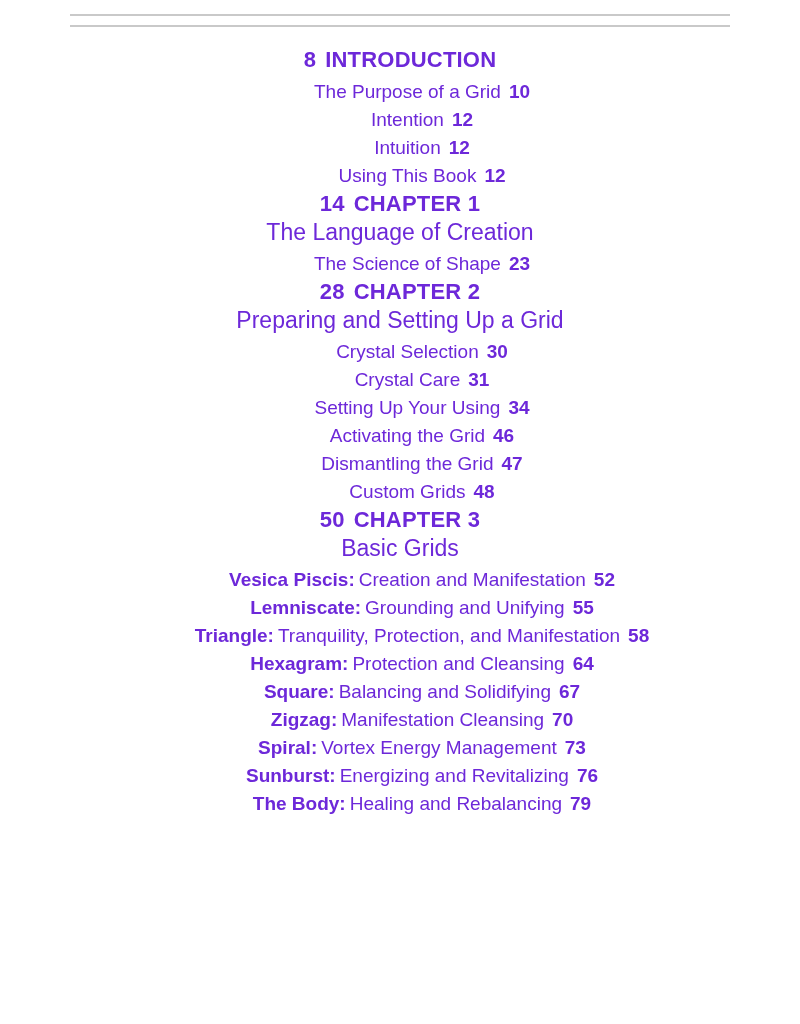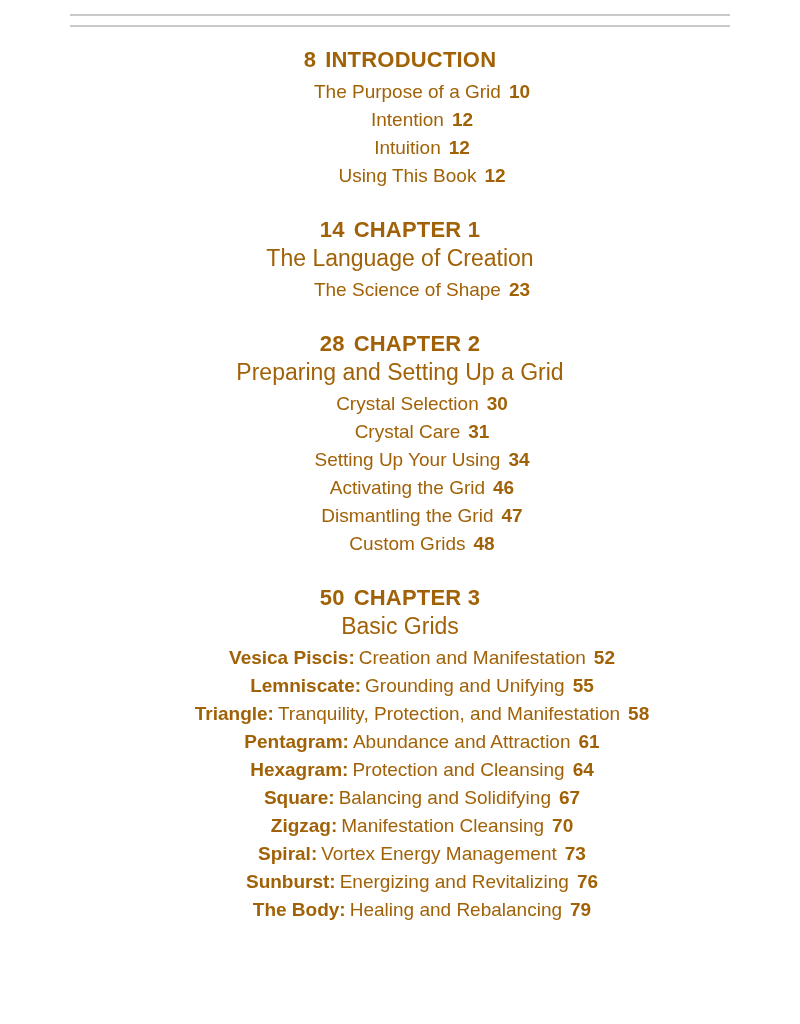--- a/index.html
+++ b/index.html
@@ -9,36 +9,35 @@
   }
   .page {
     position: relative;
     width: 800px;
     height: 1024px;
     margin: 0 auto;
     background: #ffffff;
     overflow: hidden;
     text-align: center;
     font-family: "Liberation Sans", sans-serif;
-    color: #a16207;
+    color: #6d28d9;
   }
   .rules {
     padding-top: 14px;
   }
   .rule {
     width: 660px;
     height: 2px;
     background: #c9c9c9;
     margin: 0 auto;
   }
   .rule + .rule {
     margin-top: 9px;
   }
   .toc-section {
-    margin-top: 26px;
   }
   .toc-section.first {
     margin-top: 19px;
   }
   .chapter-heading {
     margin: 0;
     font-size: 22px;
     font-weight: 700;
     line-height: 28px;
     letter-spacing: 0.2px;
@@ -114,21 +113,20 @@
     </ul>
   </section>
 
   <section class="toc-section">
     <h2 class="chapter-heading"><span class="chapter-number">50</span><span class="chapter-title">CHAPTER 3</span></h2>
     <p class="chapter-subtitle">Basic Grids</p>
     <ul class="entries">
       <li class="entry"><span class="entry-term">Vesica Piscis:</span><span class="entry-label">Creation and Manifestation</span><span class="entry-page">52</span></li>
       <li class="entry"><span class="entry-term">Lemniscate:</span><span class="entry-label">Grounding and Unifying</span><span class="entry-page">55</span></li>
       <li class="entry"><span class="entry-term">Triangle:</span><span class="entry-label">Tranquility, Protection, and Manifestation</span><span class="entry-page">58</span></li>
-      <li class="entry"><span class="entry-term">Pentagram:</span><span class="entry-label">Abundance and Attraction</span><span class="entry-page">61</span></li>
       <li class="entry"><span class="entry-term">Hexagram:</span><span class="entry-label">Protection and Cleansing</span><span class="entry-page">64</span></li>
       <li class="entry"><span class="entry-term">Square:</span><span class="entry-label">Balancing and Solidifying</span><span class="entry-page">67</span></li>
       <li class="entry"><span class="entry-term">Zigzag:</span><span class="entry-label">Manifestation Cleansing</span><span class="entry-page">70</span></li>
       <li class="entry"><span class="entry-term">Spiral:</span><span class="entry-label">Vortex Energy Management</span><span class="entry-page">73</span></li>
       <li class="entry"><span class="entry-term">Sunburst:</span><span class="entry-label">Energizing and Revitalizing</span><span class="entry-page">76</span></li>
       <li class="entry"><span class="entry-term">The Body:</span><span class="entry-label">Healing and Rebalancing</span><span class="entry-page">79</span></li>
     </ul>
   </section>
 
 </div>

